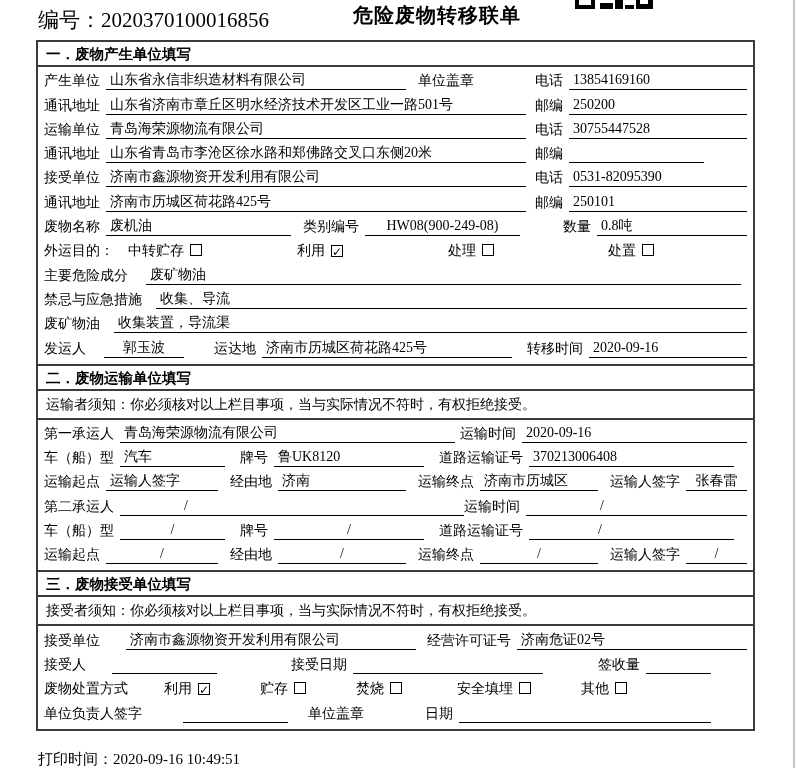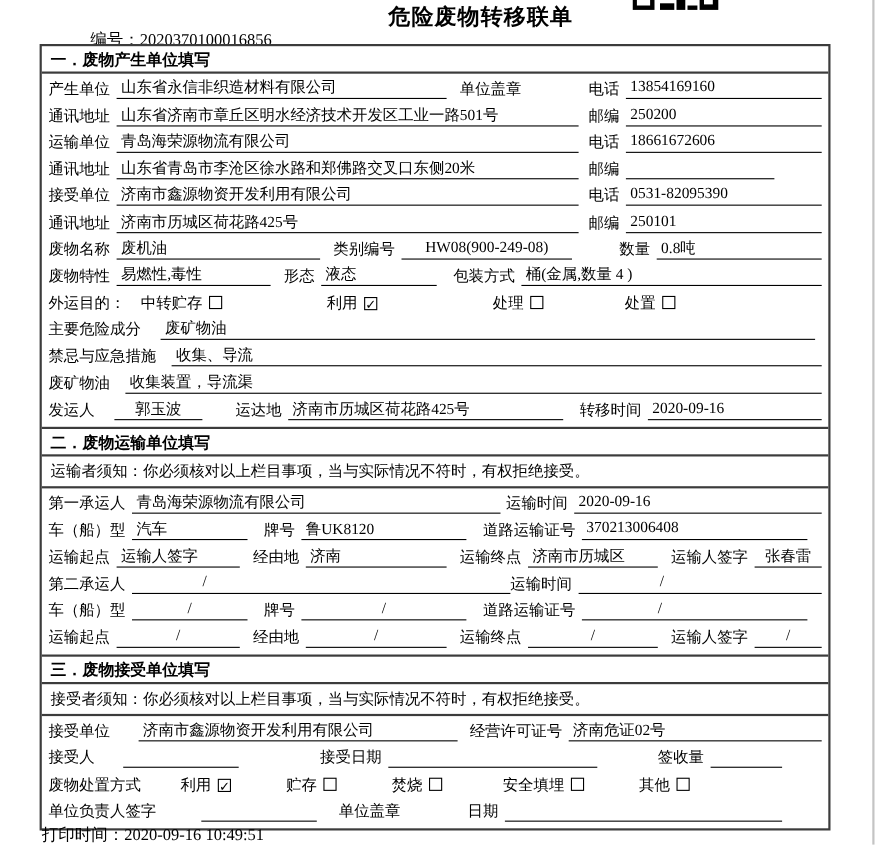--- a/index.html
+++ b/index.html
@@ -2,21 +2,21 @@
 <html><head>
 <meta charset="utf-8">
 <style>
   * { margin:0; padding:0; box-sizing:border-box; }
   html,body { width:796px; height:768px; background:#ffffff; color:#000;
     font-family:"Liberation Serif","DejaVu Serif",serif; font-size:14px; overflow:hidden; }
   .page { position:relative; width:796px; height:768px; }
   .page-edge { position:absolute; right:1px; top:0; height:100%; width:2px; background:#c4c4c4; }
 
   .hdr { position:relative; height:38px; }
-  .serial { position:absolute; left:38px; top:27px; font-size:15px; white-space:nowrap;margin-left:44px; }
+  .serial { position:absolute; left:38px; top:6px; font-size:21px; white-space:nowrap; }
   .doc-title { position:absolute; left:0; right:0; top:2px; text-align:center; padding-left:78px;
     font-size:20px; font-weight:bold; letter-spacing:1px; font-family:"Liberation Sans","DejaVu Sans",sans-serif; }
   .qr { position:absolute; left:575px; top:0; }
 
   .form { position:absolute; left:36px; top:40px; width:719px; border:2px solid #3c3c3c; background:#fff; }
   .sec-head { font-weight:bold; font-size:14.5px; padding:3px 8px 1px; border-bottom:2px solid #3c3c3c;
     font-family:"Liberation Sans","DejaVu Sans",sans-serif; }
   .sec { border-top:2px solid #3c3c3c; }
   .note { padding:5px 8px 4px; border-bottom:2px solid #3c3c3c; white-space:nowrap; }
   .sec-body { padding:1px 6px 4px; }
@@ -27,21 +27,21 @@
   .mla { margin-left:auto; }
   .ctr { text-align:center; }
   .w80{width:80px}.w105{width:105px}.w112{width:112px}.w118{width:118px}.w128{width:128px}.w135{width:135px}.w140{width:140px}.w150{width:150px}.w155{width:155px}
   .w158{width:158px}.w178{width:178px}.w185{width:185px}.w190{width:190px}.w205{width:205px}
   .w225{width:225px}.w230{width:230px}.w250{width:250px}.w290{width:290px}.w300{width:300px}
   .w335{width:335px}.w350{width:350px}.w420{width:420px}
   .mr6{margin-right:6px}.mr36{margin-right:36px}.mr43{margin-right:43px}
   .ml8{margin-left:8px}.ml12{margin-left:12px}.ml15{margin-left:15px}.ml20{margin-left:20px}
   .ml30{margin-left:30px}.ml35{margin-left:35px}.ml45{margin-left:50px}.ml50{margin-left:74px}
   .ml55{margin-left:55px}.ml95{margin-left:95px}.ml105{margin-left:105px}.ml135{margin-left:55px}
-  .ml150{margin-left:74px}
+  .ml150{margin-left:114px}
   .opt { white-space:nowrap; }
   .cb { display:inline-block; width:12px; height:12px; border:1.5px solid #000; margin-left:6px;
     text-align:center; line-height:12px; font-size:12px; vertical-align:-1px;
     font-family:"DejaVu Sans","Liberation Sans",sans-serif; }
   .footer { position:absolute; left:38px; top:750px; font-size:15px; white-space:nowrap; }
 </style>
 </head>
 <body>
 
 <div class="page">
@@ -75,21 +75,21 @@
         <div class="frow">
           <span class="lbl">通讯地址</span>
           <span class="val w420">山东省济南市章丘区明水经济技术开发区工业一路501号</span>
           <span class="lbl mla">邮编</span>
           <span class="val w178">250200</span>
         </div>
         <div class="frow">
           <span class="lbl">运输单位</span>
           <span class="val w420">青岛海荣源物流有限公司</span>
           <span class="lbl mla">电话</span>
-          <span class="val w178">18661672606</span>
+          <span class="val w178">30755447528</span>
         </div>
         <div class="frow">
           <span class="lbl">通讯地址</span>
           <span class="val w420">山东省青岛市李沧区徐水路和郑佛路交叉口东侧20米</span>
           <span class="lbl mla">邮编</span>
           <span class="val w135 mr43"></span>
         </div>
         <div class="frow">
           <span class="lbl">接受单位</span>
           <span class="val w420">济南市鑫源物资开发利用有限公司</span>
@@ -102,28 +102,20 @@
           <span class="lbl mla">邮编</span>
           <span class="val w178">250101</span>
         </div>
         <div class="frow">
           <span class="lbl">废物名称</span>
           <span class="val w185">废机油</span>
           <span class="lbl ml12">类别编号</span>
           <span class="val w155 ctr">HW08(900-249-08)</span>
           <span class="lbl mla">数量</span>
           <span class="val w150">0.8吨</span>
-        </div>
-        <div class="frow">
-          <span class="lbl">废物特性</span>
-          <span class="val w140">易燃性,毒性</span>
-          <span class="lbl ml12">形态</span>
-          <span class="val w105">液态</span>
-          <span class="lbl ml15">包装方式</span>
-          <span class="val f1">桶(金属,数量 4 )</span>
         </div>
         <div class="frow">
           <span class="lbl">外运目的：</span>
           <span class="opt ml8"><span>中转贮存</span><span class="cb"></span></span>
           <span class="opt ml95"><span>利用</span><span class="cb">✓</span></span>
           <span class="opt ml105"><span>处理</span><span class="cb"></span></span>
           <span class="opt ml150"><span>处置</span><span class="cb"></span></span>
         </div>
         <div class="frow">
           <span class="lbl">主要危险成分</span>

